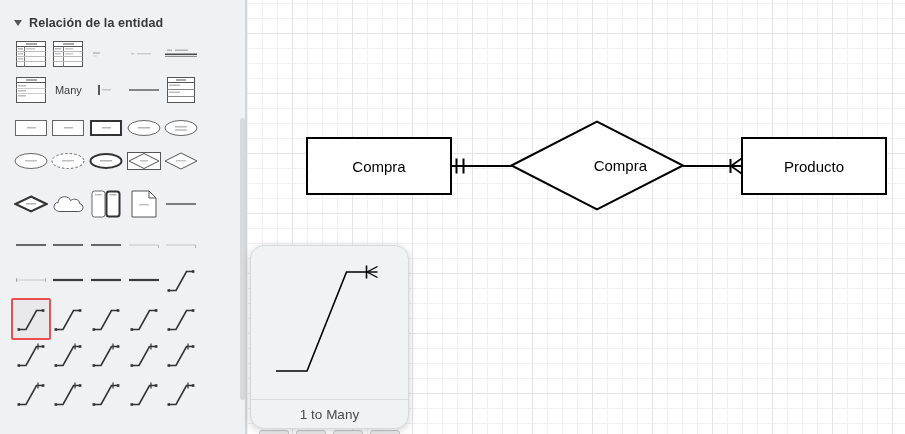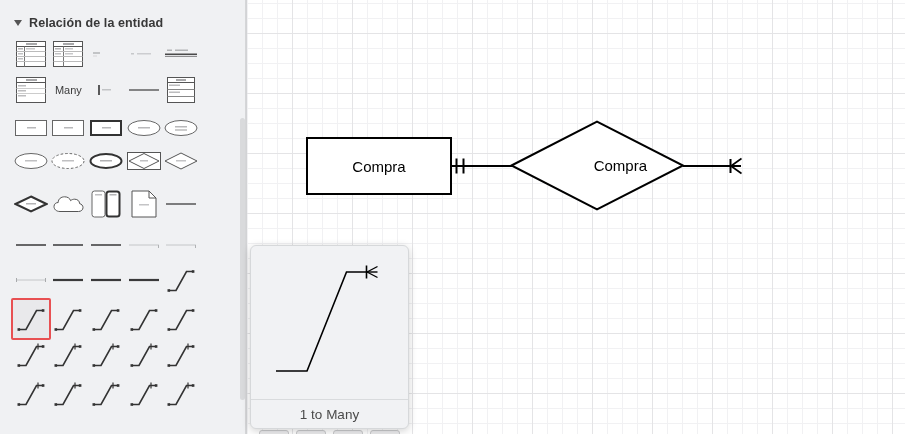--- a/index.html
+++ b/index.html
@@ -61,21 +61,21 @@
   #entity-cliente  { left:306px; top:137px; width:146px; height:58px; }
   #entity-producto { left:741px; top:137px; width:146px; height:58px; }
   #rel-compra-label {
     position:absolute; left:547px; top:157px; width:100px; text-align:right;
     font-size:15px; color:#000;
   }
 
   
   #preview-popup {
     position:absolute; left:250px; top:245px; width:159px; height:184px;
-    background:#f1f2f4; border:1px solid #d6d8da; border-radius:6px;
+    background:#f1f2f4; border:1px solid #d6d8da; border-radius:14px;
     box-shadow:0 2px 8px rgba(0,0,0,.18); z-index:5;
   }
   #preview-popup .preview-body { position:absolute; left:0; top:0; width:100%; height:155px; }
   #preview-popup .preview-footer {
     position:absolute; left:0; bottom:0; width:100%; height:29px;
     border-top:1px solid #d9dbdd; display:flex; align-items:center; justify-content:center;
     font-size:13.5px; color:#4a4a4a;
   }
   .partial-thumb {
     position:absolute; top:430px; width:30px; height:10px; background:#ececee;
@@ -582,20 +582,23 @@
       <line x1="731" y1="166" x2="741.5" y2="158.5" stroke="#000" stroke-width="1.6"></line>
       <line x1="731" y1="166" x2="741.5" y2="173.5" stroke="#000" stroke-width="1.6"></line>
     </g>
 
     <polygon points="511.5,165.5 597,121.5 683,165.5 597,209.5" fill="#fff" stroke="#000" stroke-width="2"></polygon>
   </svg>
 
   <div id="entity-cliente" class="entity-box">
     <span>Compra</span>
   </div>
+  <div id="entity-producto" class="entity-box">
+    <span>Producto</span>
+  </div>
   <div id="rel-compra-label">Compra</div>
 
   <div id="preview-popup">
     <div class="preview-body">
       <svg width="159" height="155" viewBox="0 0 159 155">
         <path d="M25 125 H56 L95.5 26 H116" fill="none" stroke="#000" stroke-width="1.6"></path>
         <line x1="115.5" y1="19.5" x2="115.5" y2="32.5" stroke="#000" stroke-width="1.6"></line>
         <line x1="116" y1="26" x2="126.5" y2="20.5" stroke="#000" stroke-width="1.4"></line>
         <line x1="116" y1="26" x2="126.5" y2="31.5" stroke="#000" stroke-width="1.4"></line>
         <line x1="116" y1="26" x2="126.5" y2="26" stroke="#000" stroke-width="1.4"></line>

